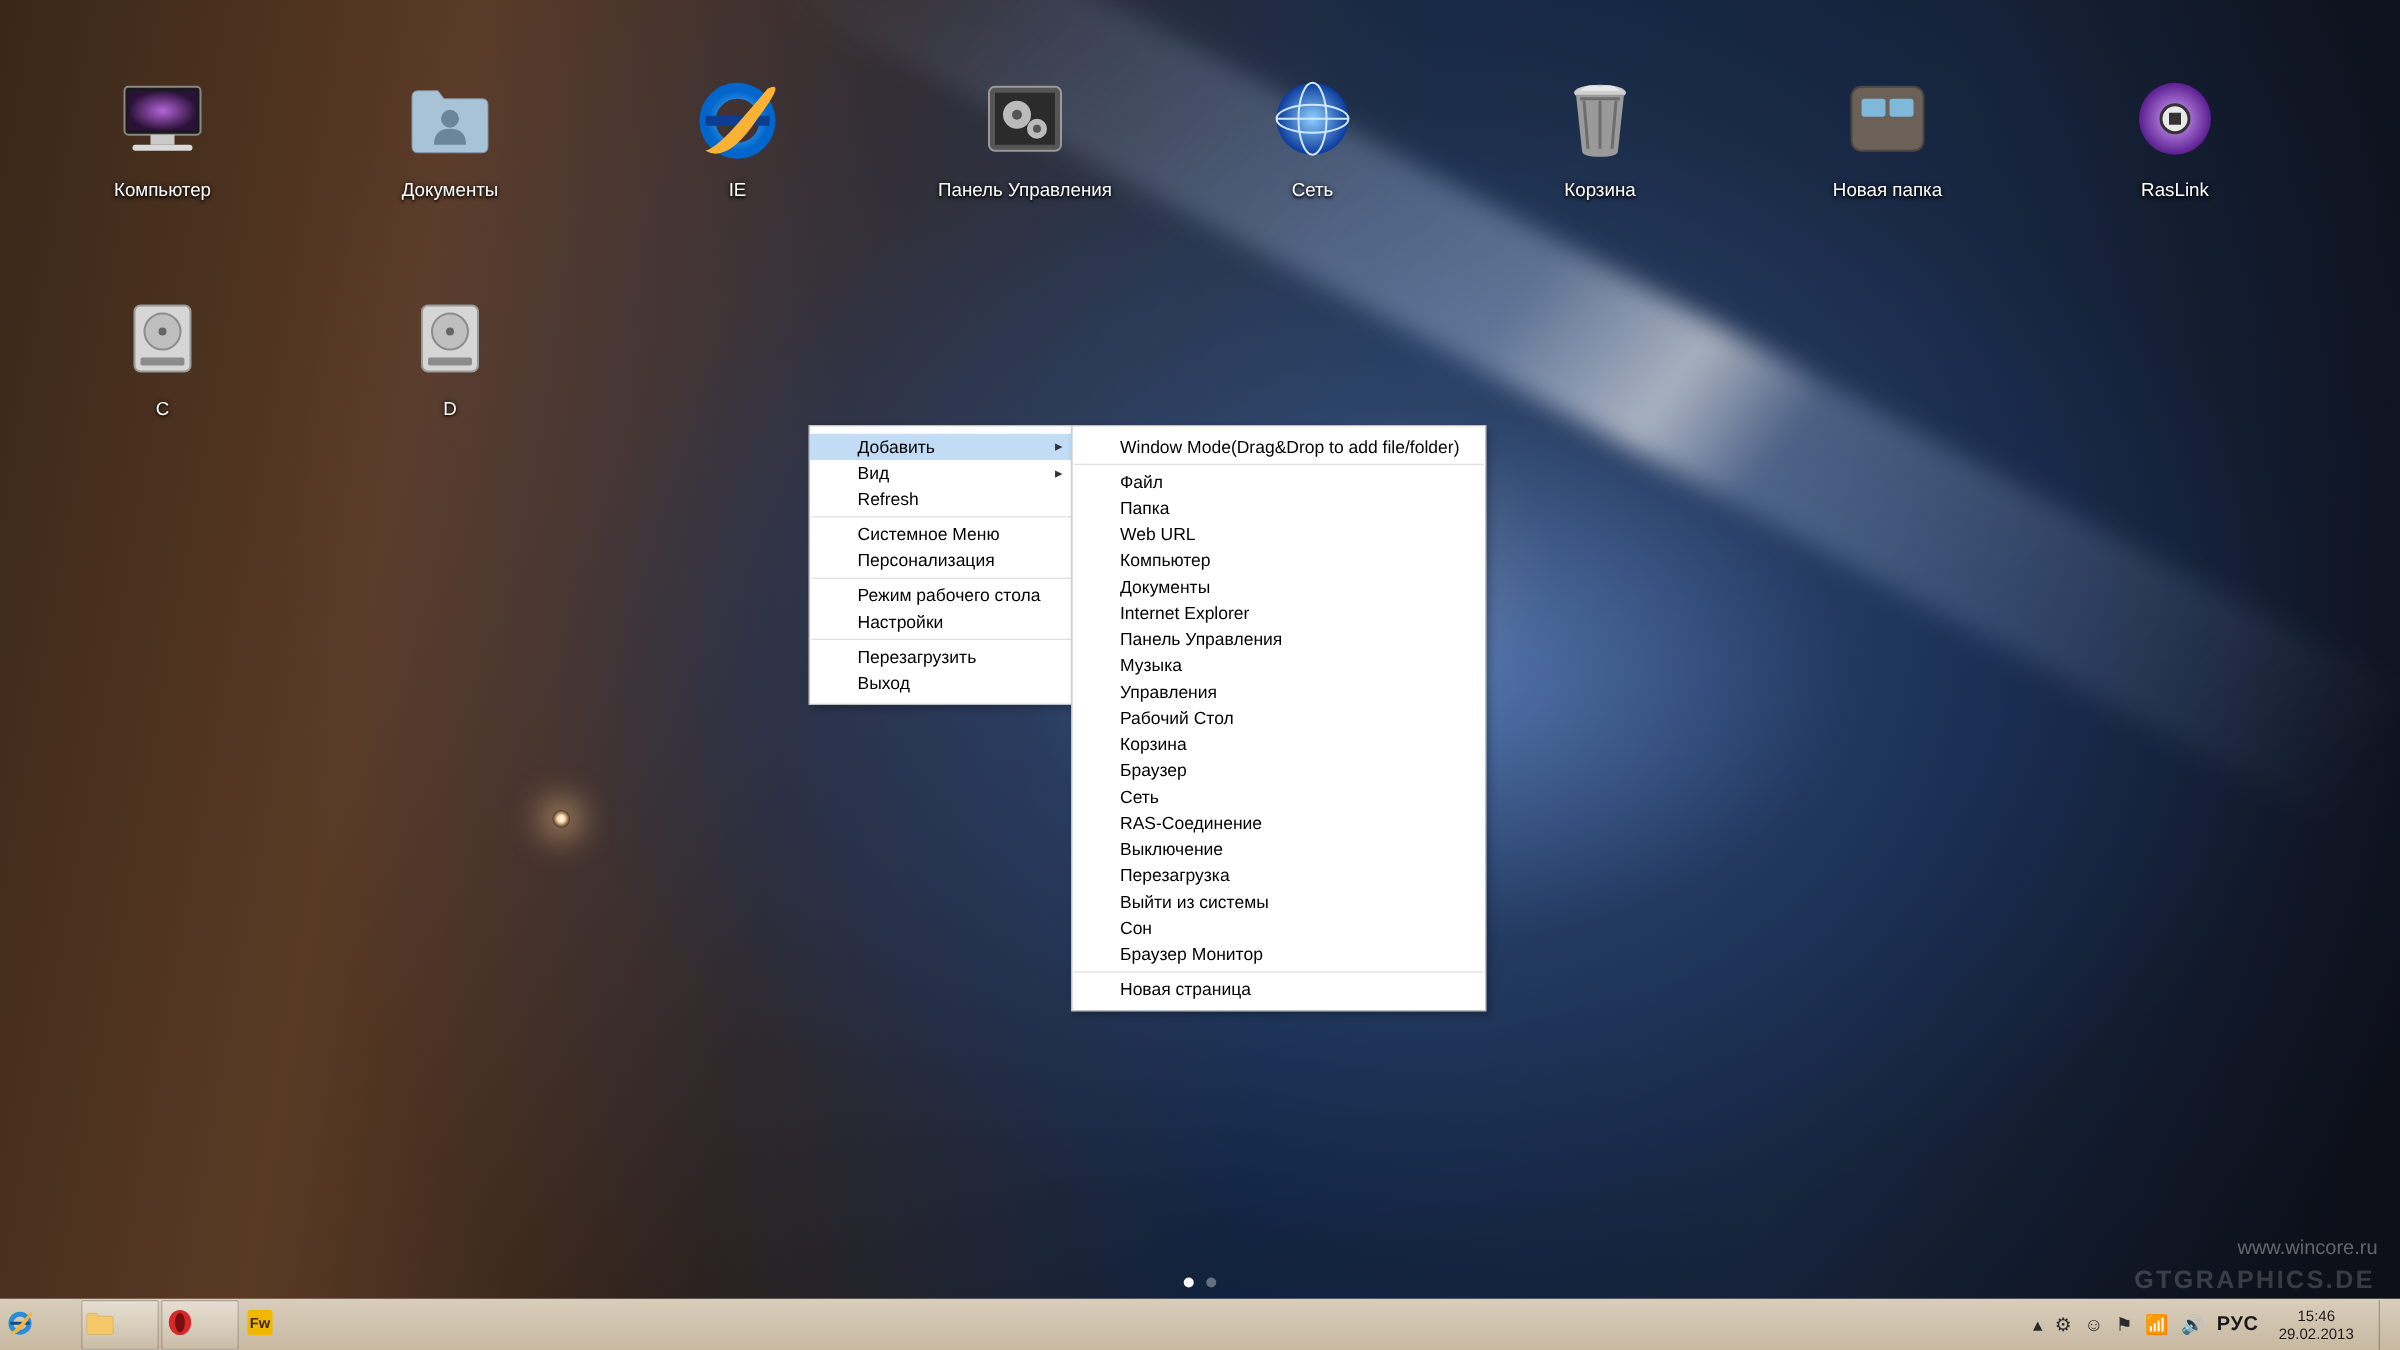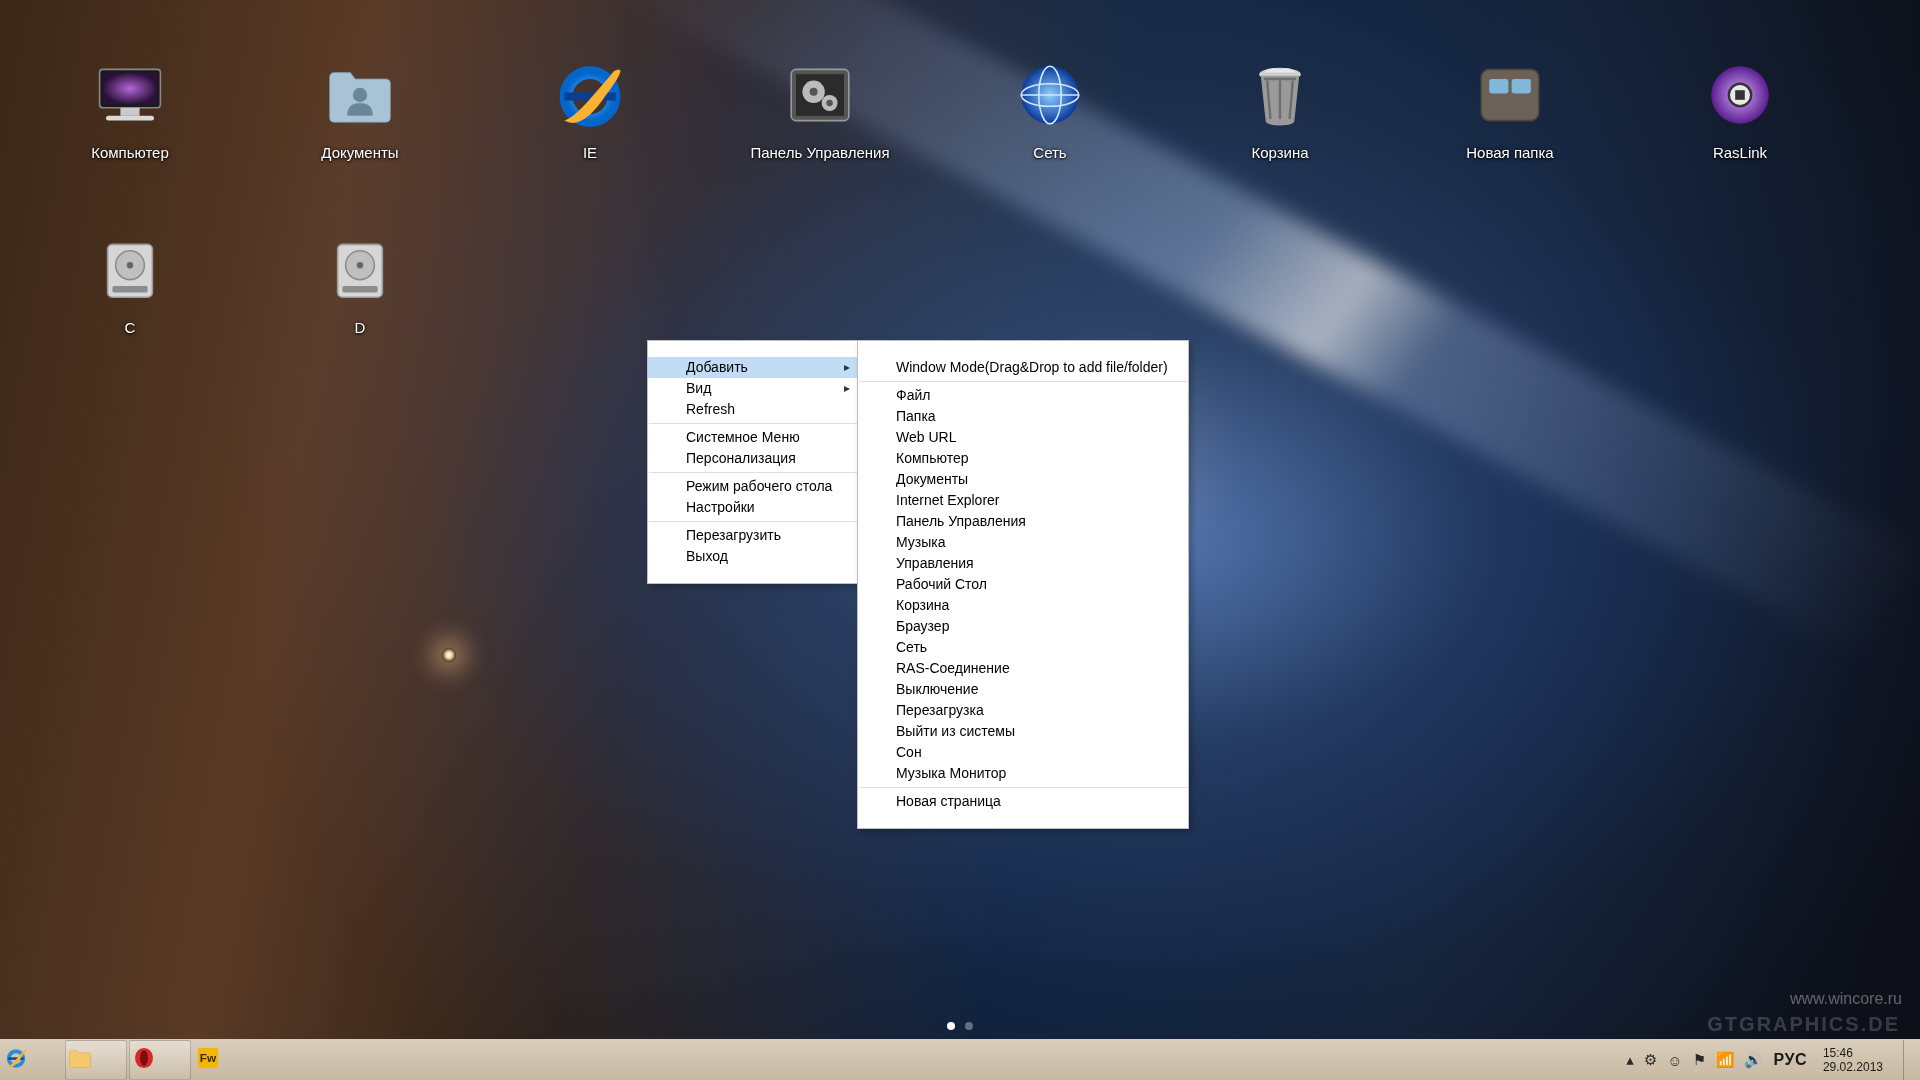--- a/index.html
+++ b/index.html
@@ -96,21 +96,21 @@
   }
   .pager .dot.active{ background:#fff; }
 
   
   .ctxmenu{
     position:absolute;
     background:#fff;
     border:1px solid #bfbfbf;
     font-size:14px;
     color:#000;
-    padding:16px 0;
+    padding:6px 0;
     box-shadow:3px 3px 6px rgba(0,0,0,0.25);
   }
   .ctxmenu .item{
     position:relative;
     padding:2px 28px 2px 38px;
     line-height:17px;
     white-space:nowrap;
     cursor:default;
   }
   .ctxmenu .item:hover,
@@ -159,21 +159,21 @@
     position:absolute;
     right:6px; bottom:0;
     height:40px;
     display:flex;
     align-items:center;
     gap:10px;
     color:#1a1a1a;
     font-size:12px;
   }
   .tray .clock{
-    text-align:left;
+    text-align:center;
     line-height:14px;
     padding:0 6px;
   }
   .tray .ticon{ font-size:15px; cursor:pointer; color:#2a2a2a;}
   .tray .lang{ font-size:16px; font-weight:600; letter-spacing:0.5px;}
   .show-desktop{
     width:10px;height:40px;
     border-left:1px solid rgba(0,0,0,0.25);
     margin-left:4px;
   }
@@ -352,21 +352,21 @@
       <div class="item">Управления</div>
       <div class="item">Рабочий Стол</div>
       <div class="item">Корзина</div>
       <div class="item">Браузер</div>
       <div class="item">Сеть</div>
       <div class="item">RAS-Соединение</div>
       <div class="item">Выключение</div>
       <div class="item">Перезагрузка</div>
       <div class="item">Выйти из системы</div>
       <div class="item">Сон</div>
-      <div class="item">Музыка Монитор</div>
+      <div class="item">Браузер Монитор</div>
       <div class="sep"></div>
       <div class="item">Новая страница</div>
     </div>
 
   <div class="watermark-main">GTGRAPHICS.DE</div>
   <div class="watermark-site">www.wincore.ru</div>
 
   <div class="taskbar">
     <div class="task-btn" id="tb-ie">
         <span><svg width="28" height="28" viewBox="0 0 100 100">

